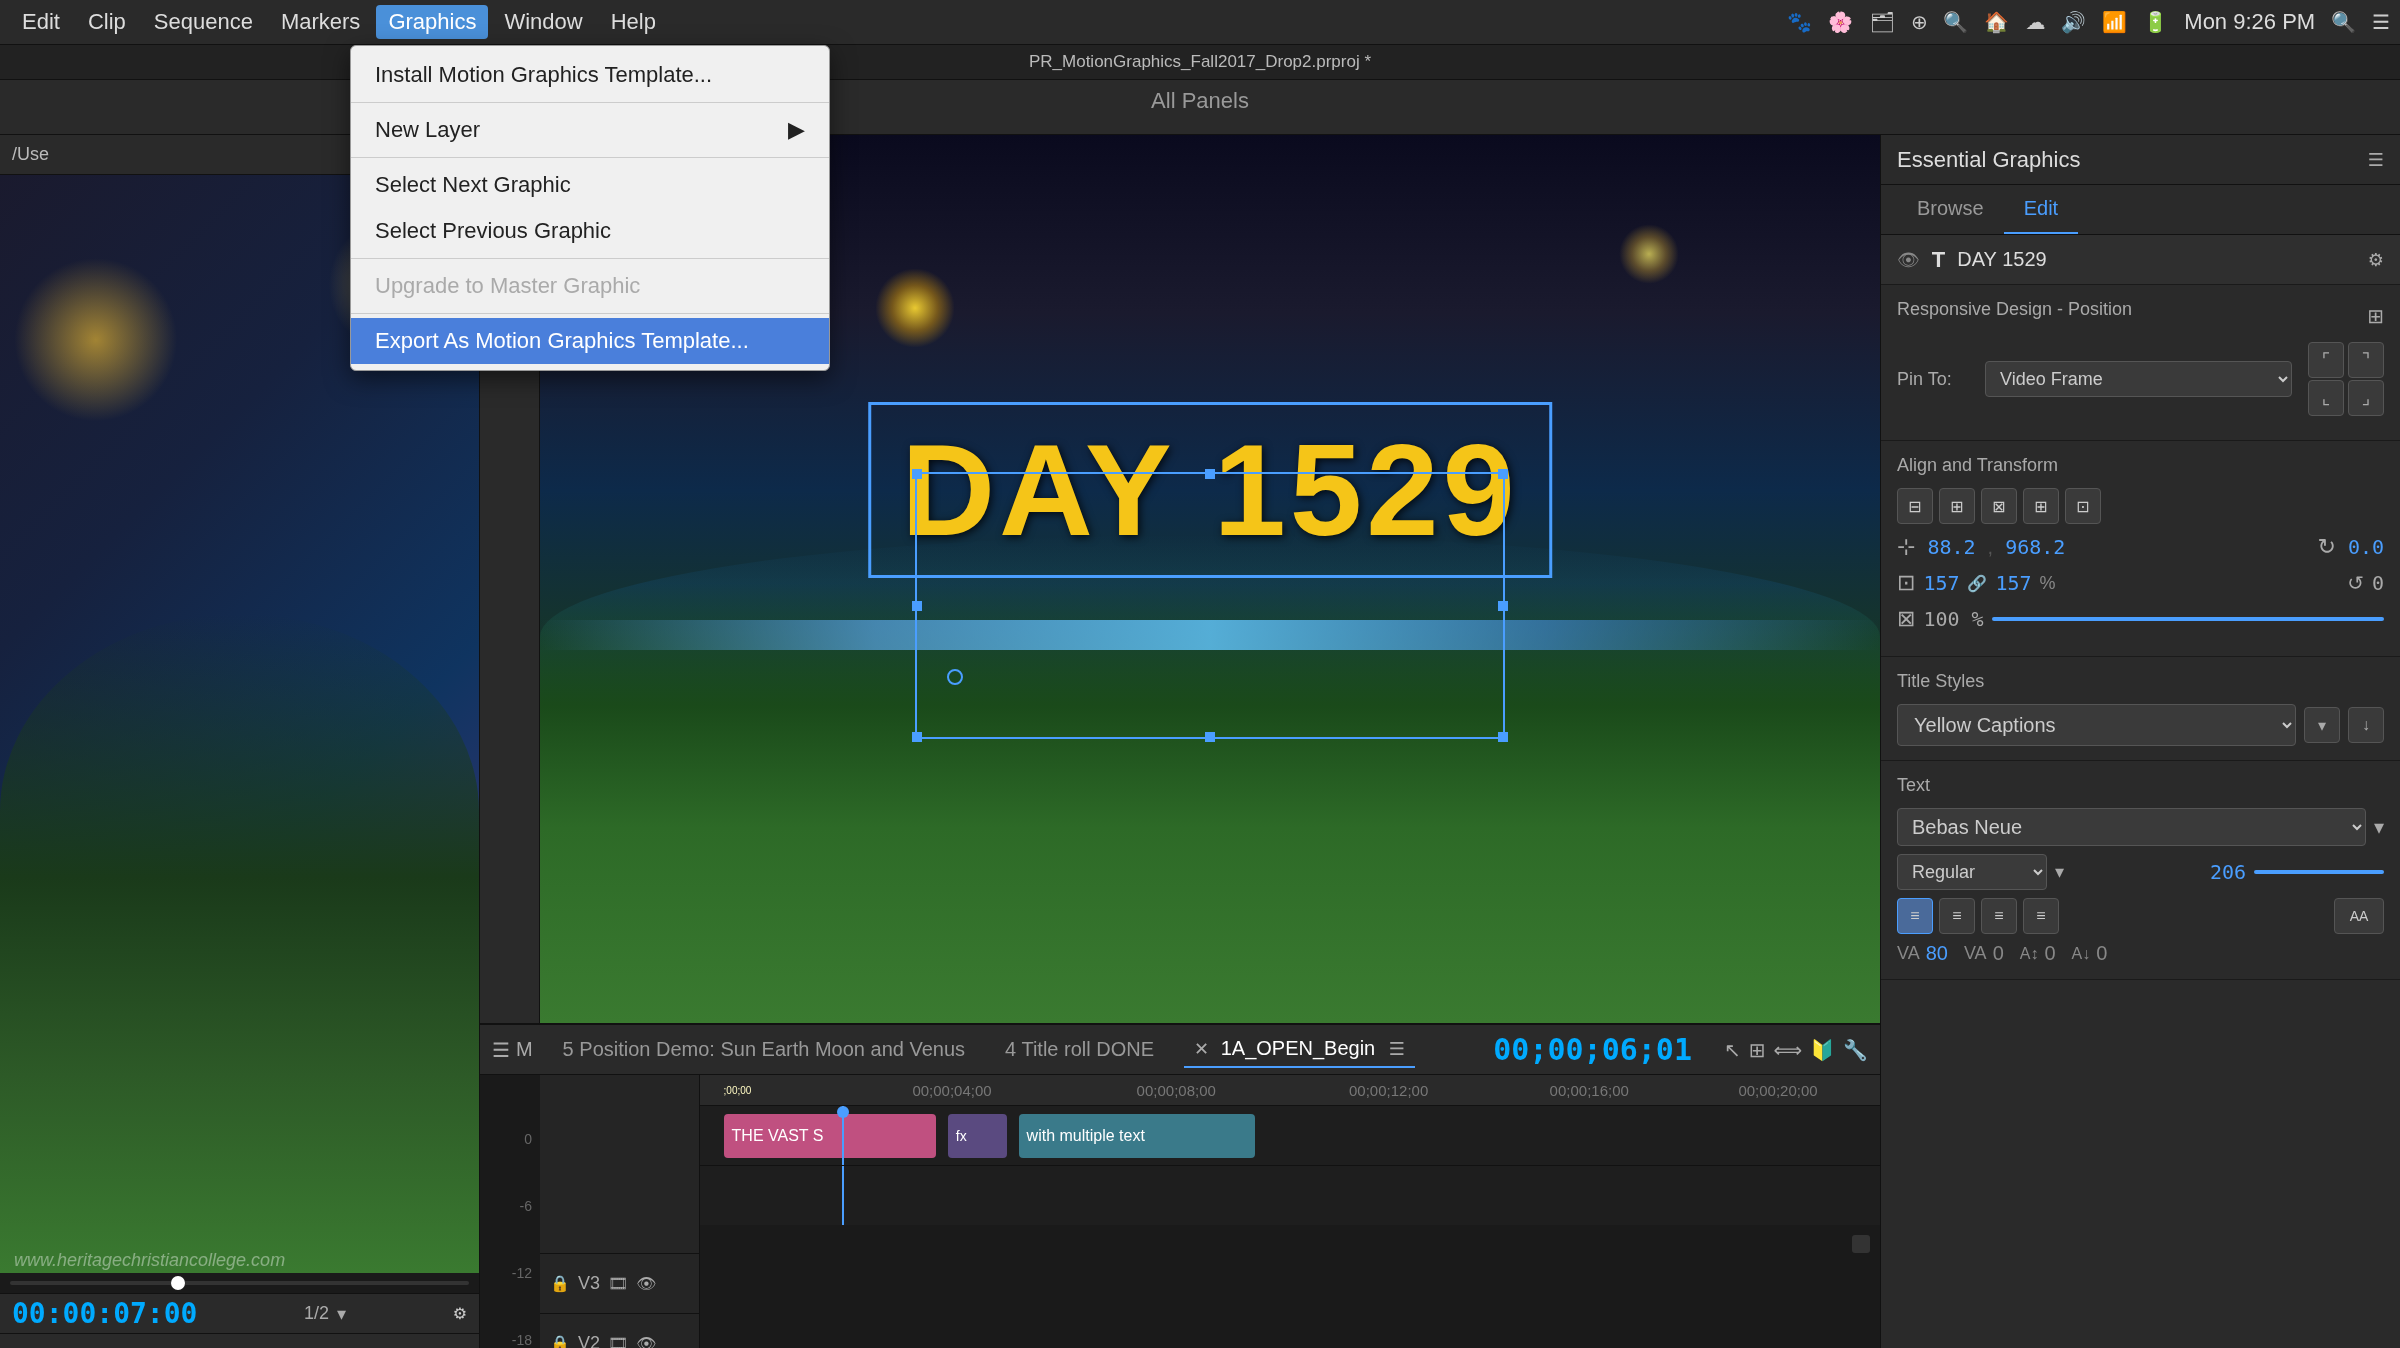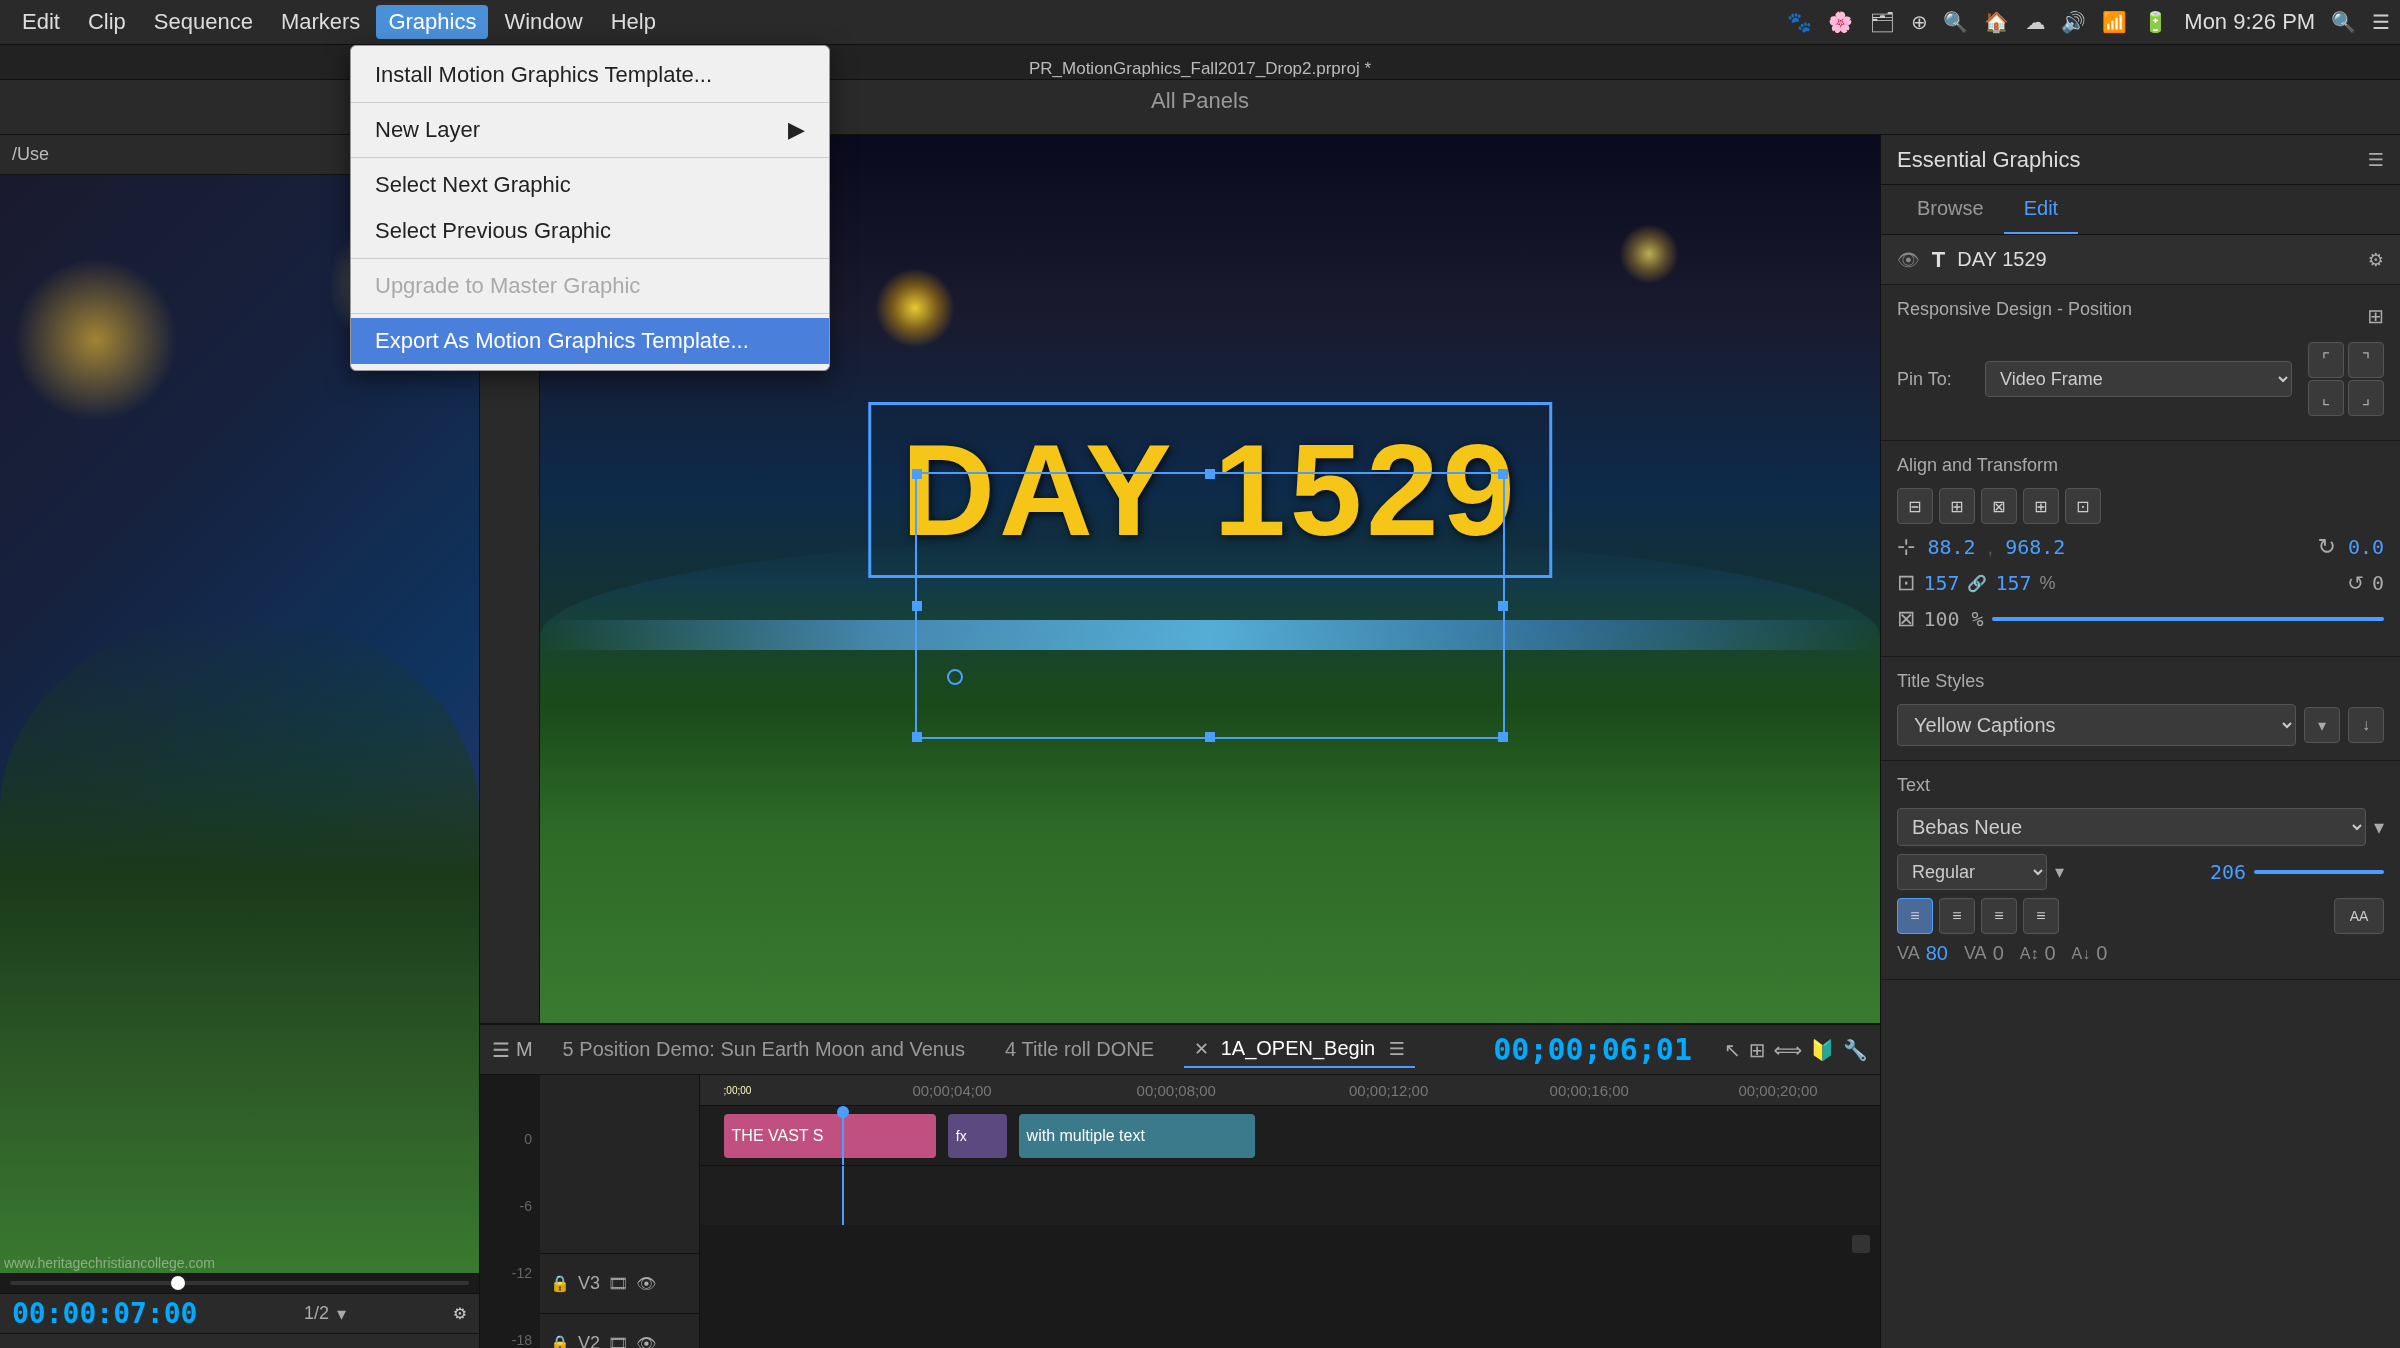--- a/index.html
+++ b/index.html
@@ -598,21 +598,21 @@
       display: flex; align-items: center; gap: 6px;
     }
     .bv-icon { font-size: 18px; color: #888; }
     .bv-val { font-size: 20px; color: #4a9eff; }
     .bv-num { font-size: 20px; color: #888; }
 
     .title-bar {
       height: 35px;
       background: #222;
       display: flex;
-      align-items: flex-end;
+      align-items: center;
       justify-content: center;
       font-size: 17px;
       color: #bbb;
       border-bottom: 1px solid #111;
     }
 
     
     .tl-timecode {
       font-size: 30px;
       color: #00aaff;
@@ -689,21 +689,21 @@
 
   <div class="left-panel">
     <div class="info-bar">
       <span>/Use</span>
     </div>
     <div class="left-preview">
       <div class="left-preview-video">
         <div class="stars-preview"></div>
         <div class="earth-preview"></div>
       </div>
-      <div style="position:absolute;bottom:2px;left:4px;font-size:14px;color:rgba(255,255,255,0.4);">www.heritagechristiancollege.com</div>
+      <div style="position:absolute;bottom:2px;left:14px;font-size:18px;color:rgba(255,255,255,0.4);font-style:italic;">www.heritagechristiancollege.com</div>
     </div>
     <div class="scrubber-area">
       <div class="scrubber-bar">
         <div class="scrubber-handle"></div>
       </div>
     </div>
     <div class="left-timecode">
       <div class="timecode-display">00:00:07:00</div>
       <div class="zoom-control">
         <span>1/2</span>

